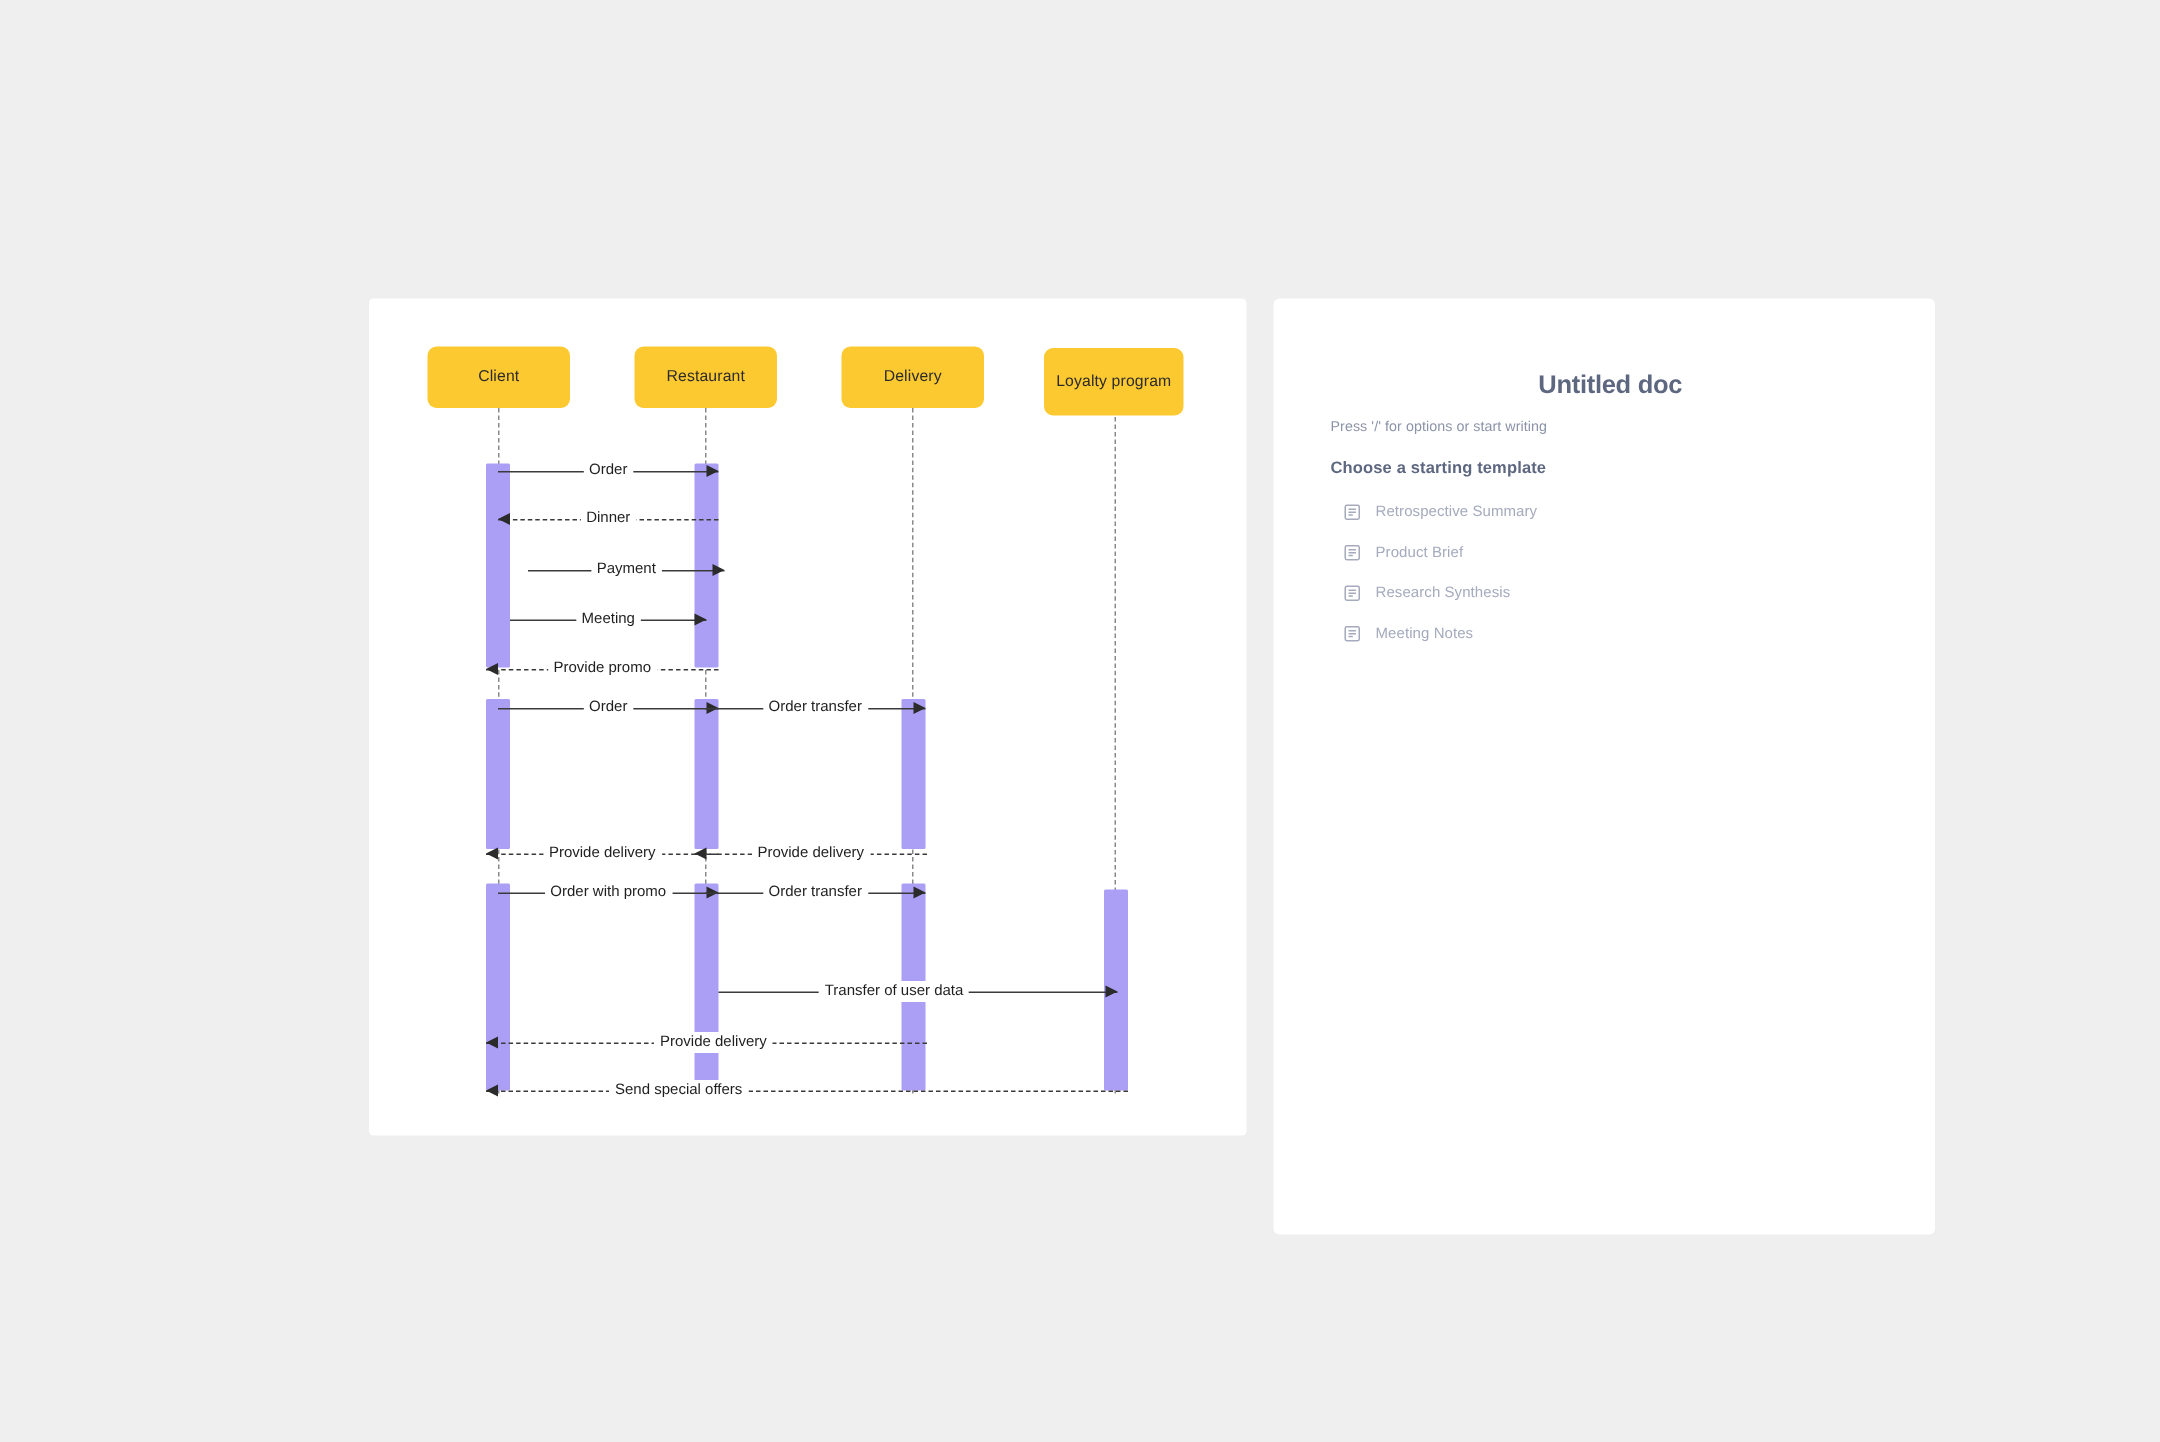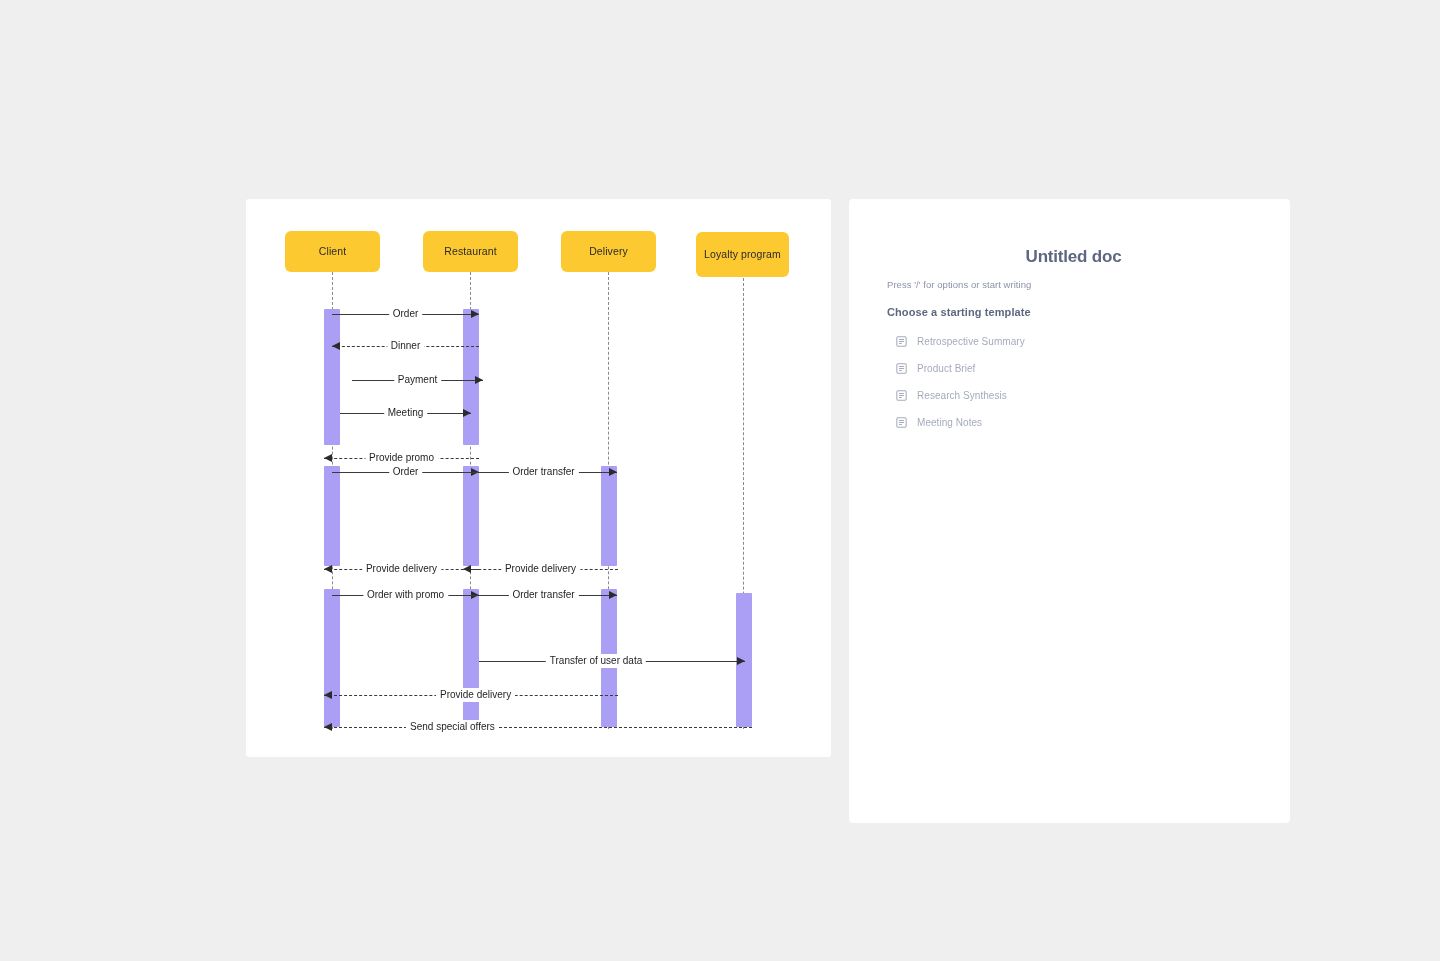--- a/index.html
+++ b/index.html
@@ -217,21 +217,21 @@
       <span class="head"></span>
       <span class="label">Payment</span>
     </div>
 
     <div class="msg to-right" style="left:94px; top:207px; width:131px;">
       <span class="line"></span>
       <span class="head"></span>
       <span class="label">Meeting</span>
     </div>
 
-    <div class="msg to-left dashed" style="left:78px; top:252px; width:155px;">
+    <div class="msg to-left dashed" style="left:78px; top:240px; width:155px;">
       <span class="line"></span>
       <span class="head"></span>
       <span class="label">Provide promo</span>
     </div>
 
     <div class="activation" style="left:78px; top:267px; height:100px;"></div>
     <div class="activation" style="left:217px; top:267px; height:100px;"></div>
     <div class="activation" style="left:355px; top:267px; height:100px;"></div>
 
     <div class="msg to-right" style="left:86px; top:266px; width:147px;">

